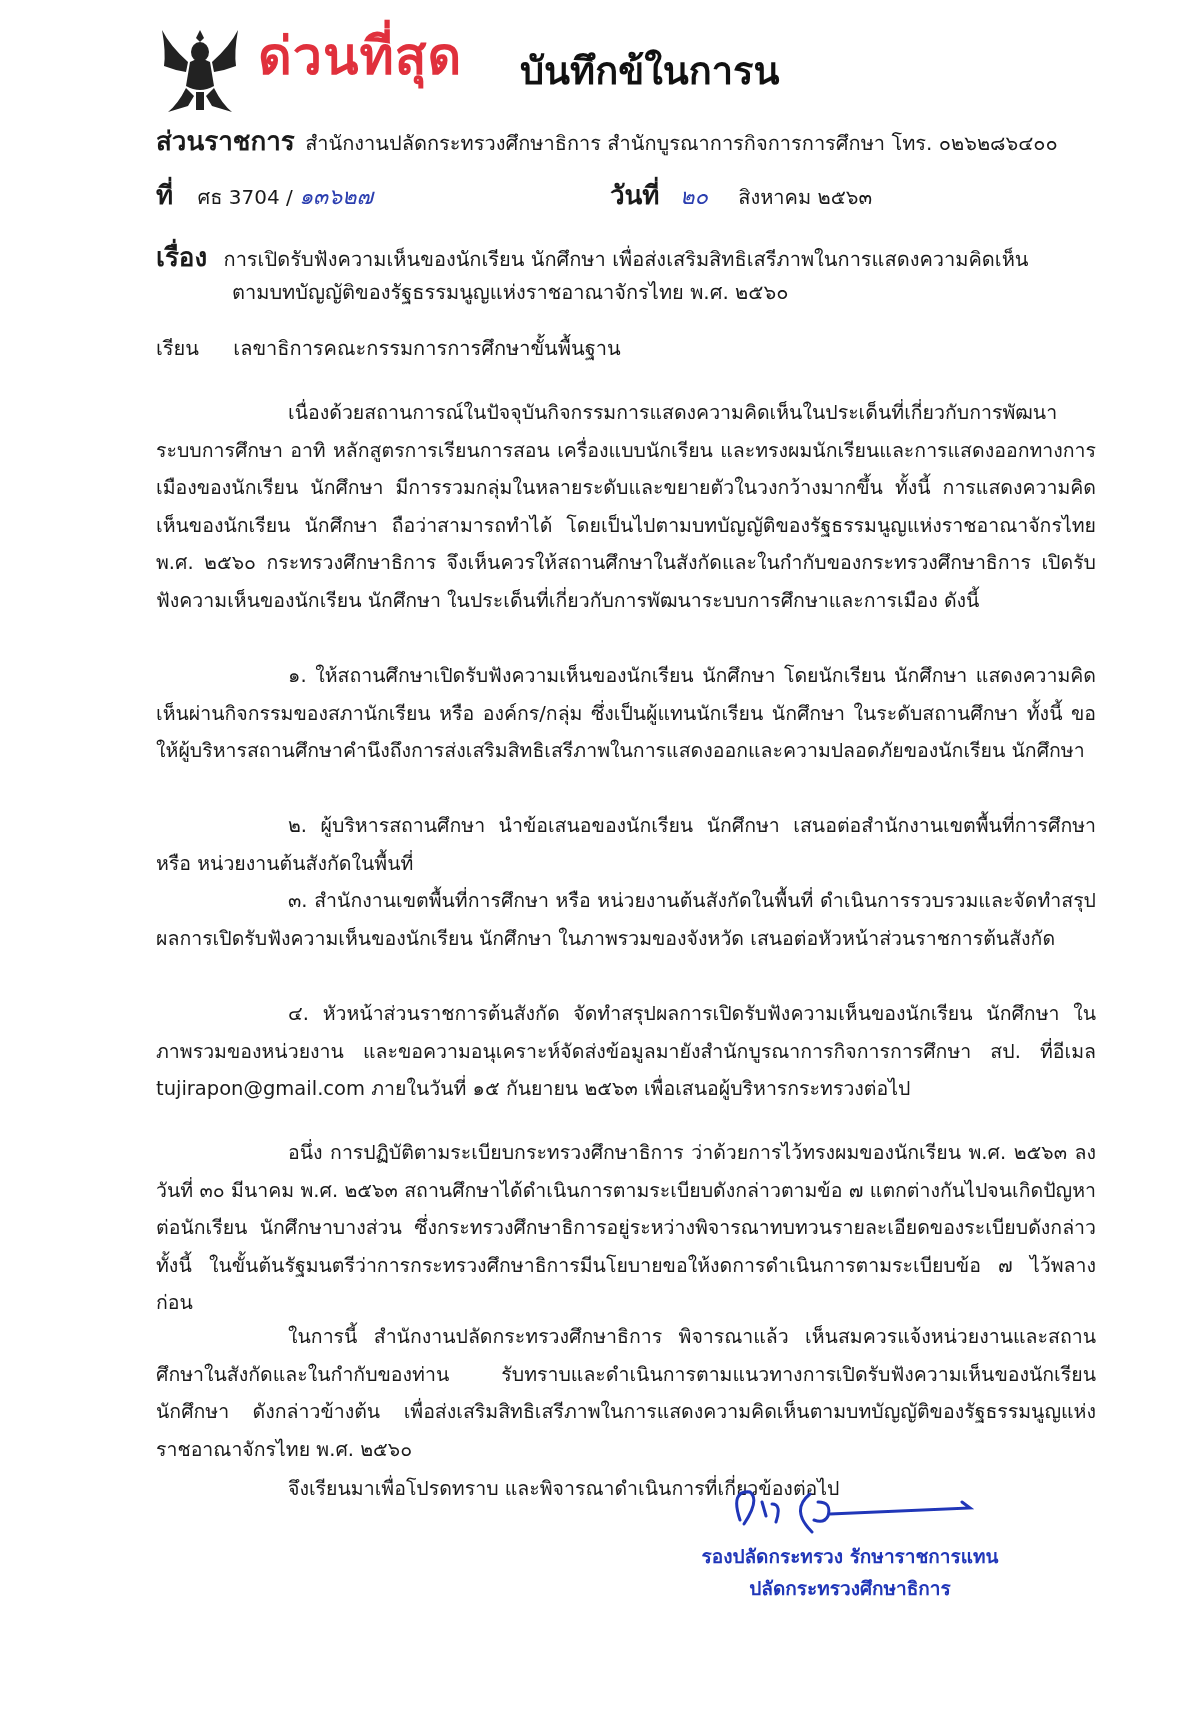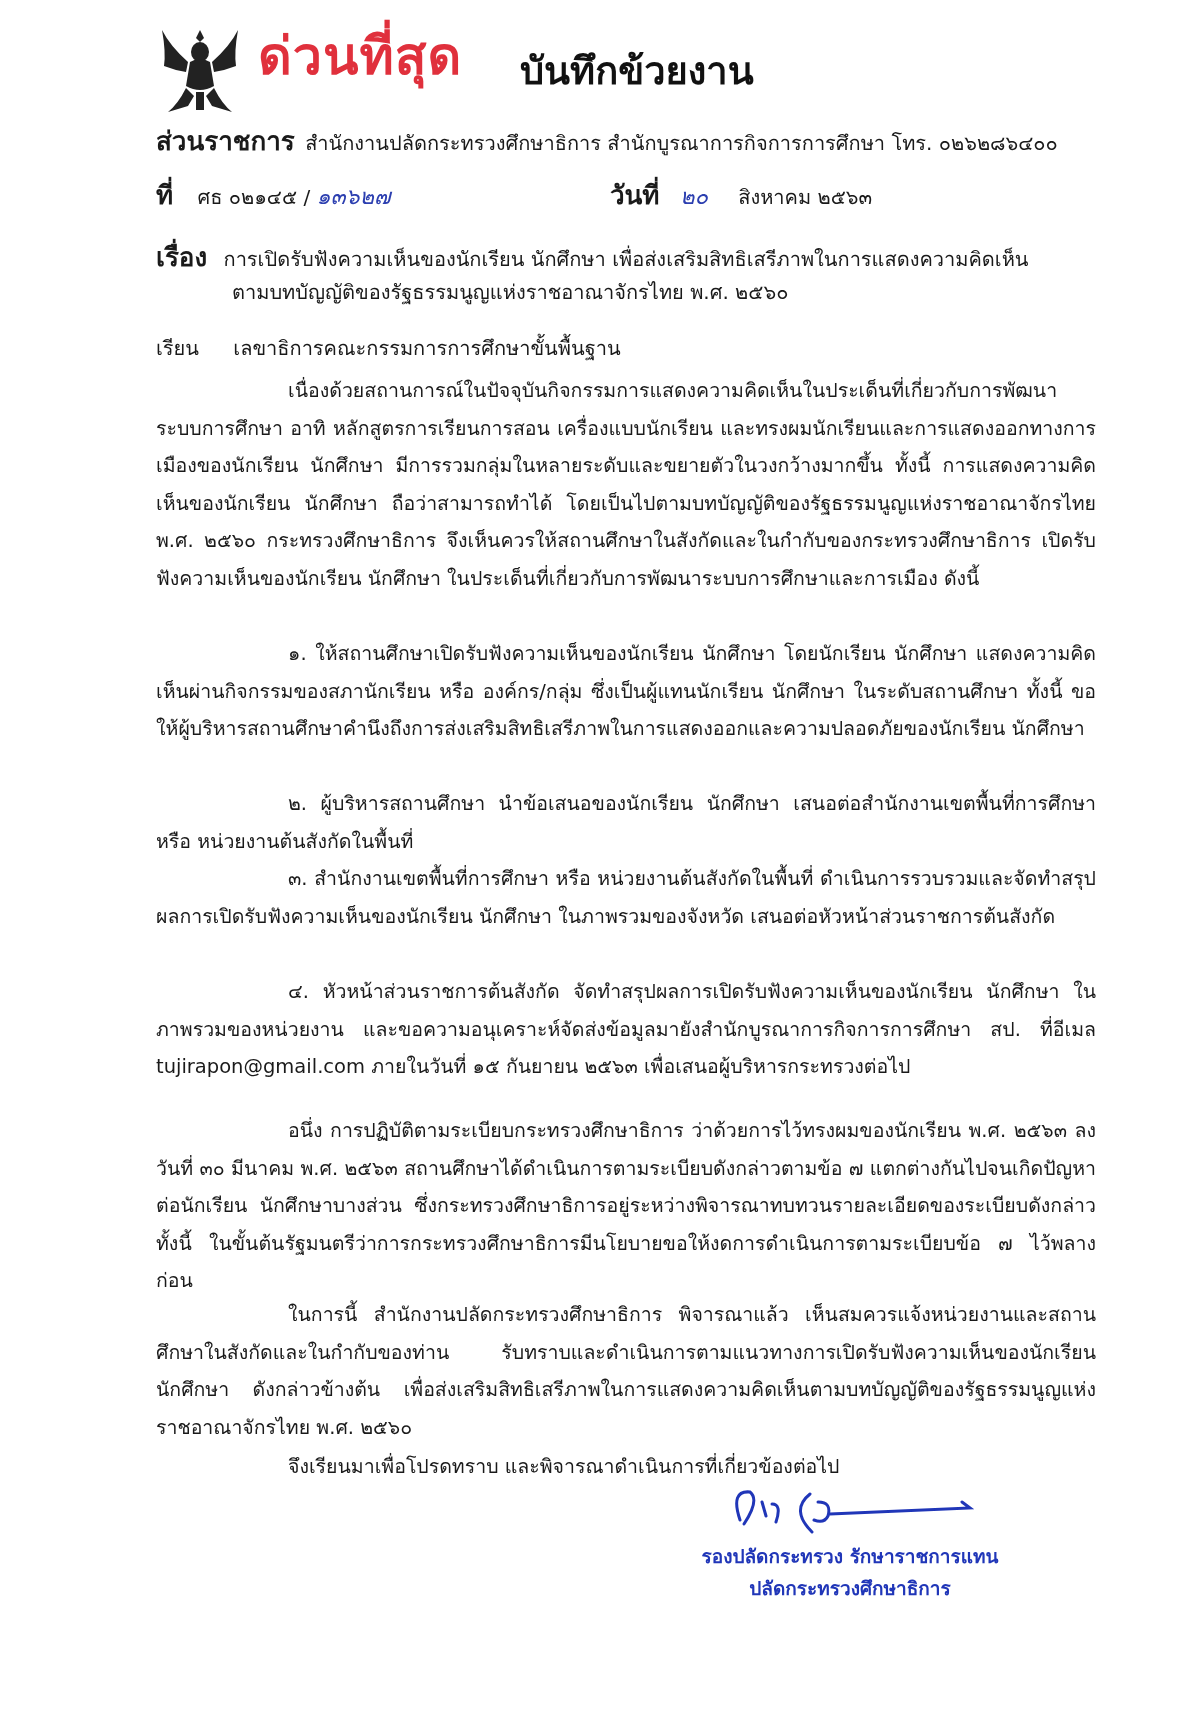--- a/index.html
+++ b/index.html
@@ -5,21 +5,21 @@
   html, body { margin:0; padding:0; background:#ffffff; }
   body { width:1200px; height:1710px; position:relative; overflow:hidden;
          font-family:"DejaVu Sans", "Liberation Sans", sans-serif; color:#1a1a1a; }
   .abs { position:absolute; }
   .garuda { left:158px; top:26px; width:84px; height:90px; }
   .urgent { left:258px; top:30px; font-size:52px; font-weight:bold; color:#e0303c; letter-spacing:1px; line-height:1; }
   .memo-title { left:520px; top:52px; font-size:38px; font-weight:bold; color:#111; line-height:1; }
   .line { position:absolute; font-size:20px; line-height:1.2; white-space:nowrap; }
   .label-bold { font-weight:bold; font-size:26px; }
   .hand { color:#2c3fb0; font-style:italic; font-size:22px;font-family:Liberation Serif, serif; }
-  .para { position:absolute; left:156px; width:940px; font-size:19.5px; line-height:37.5px; text-align:justify; }
+  .para { position:absolute; left:156px; width:940px; font-size:19.5px; line-height:37.5px; text-align:justify;margin-top:22px; }
   .para .indent { display:inline-block; width:132px; }
   .sig-area { position:absolute; left:660px; top:1480px; width:380px; text-align:center; color:#2036b8; font-weight:bold; }
   .sig-scribble { height:60px; }
   .sig-line { font-size:19px; line-height:32px; }
 </style>
 </head>
 <body>
 
 <div class="abs garuda">
   <svg width="84" height="90" viewBox="0 0 84 90">
@@ -29,30 +29,30 @@
       <path d="M32 36 Q42 30 52 36 L56 60 Q42 68 28 60z"></path>
       <path d="M30 36 Q12 20 4 4 Q8 26 6 40 Q16 44 28 46z"></path>
       <path d="M54 36 Q72 20 80 4 Q76 26 78 40 Q68 44 56 46z"></path>
       <path d="M28 62 Q20 78 10 86 L30 80 L36 70z"></path>
       <path d="M56 62 Q64 78 74 86 L54 80 L48 70z"></path>
       <rect x="38" y="66" width="8" height="18"></rect>
     </g>
   </svg>
 </div>
 <div class="abs urgent">ด่วนที่สุด</div>
-<div class="abs memo-title">บันทึกข้วยงาน</div>
+<div class="abs memo-title">บันทึกข้ในการน</div>
 
 <div class="line" style="left:156px; top:126px;">
   <span class="label-bold">ส่วนราชการ</span>
   <span style="margin-left:4px;">สำนักงานปลัดกระทรวงศึกษาธิการ สำนักบูรณาการกิจการการศึกษา โทร. ๐๒๖๒๘๖๔๐๐</span>
 </div>
 
 <div class="line" style="left:156px; top:180px;">
   <span class="label-bold">ที่</span>
-  <span style="margin-left:18px;">ศธ ๐๒๑๔๕ /</span>
+  <span style="margin-left:18px;">ศธ 3704 /</span>
   <span class="hand">๑๓๖๒๗</span>
 </div>
 
 <div class="line" style="left:610px; top:180px;">
   <span class="label-bold">วันที่</span>
   <span class="hand" style="margin-left:14px;">๒๐</span>
   <span style="margin-left:24px;">สิงหาคม ๒๕๖๓</span>
 </div>
 
 <div class="line" style="left:156px; top:242px;">

